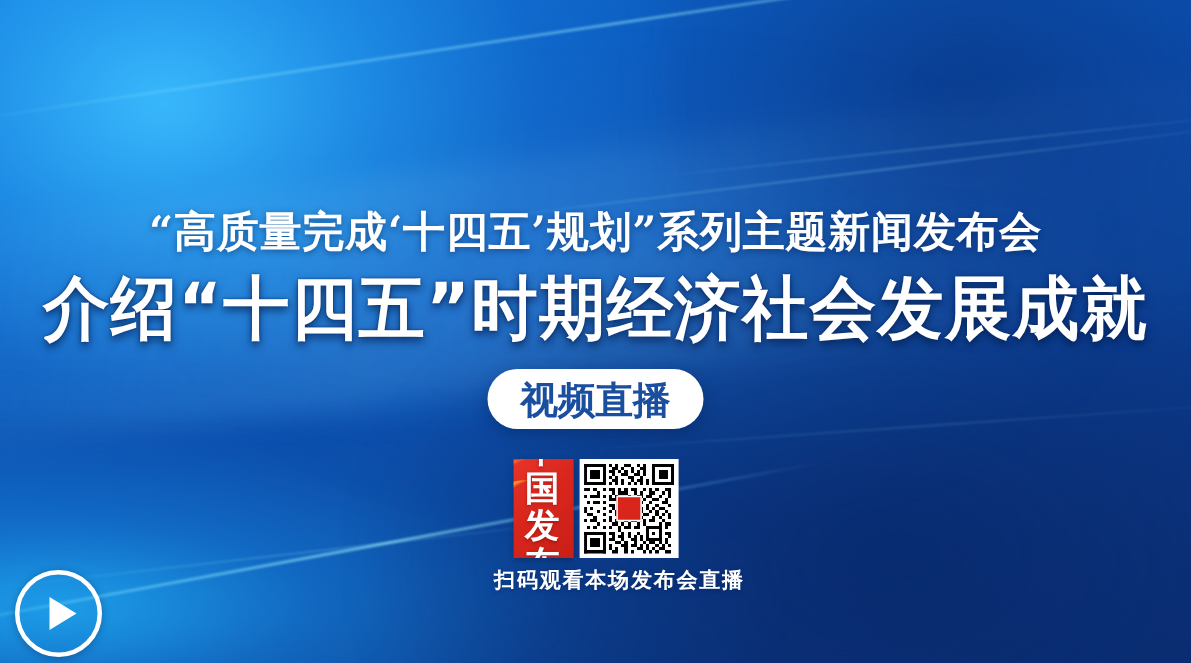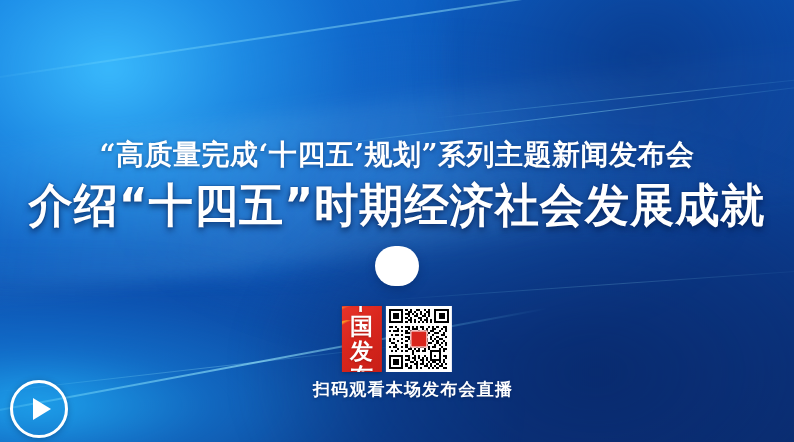--- a/index.html
+++ b/index.html
@@ -248,21 +248,21 @@
     width: 15px;
     height: 15px;
     background: #d9261d;
     border: 1.5px solid #fff;
     box-sizing: content-box;
   }
   .scan-caption {
     margin-top: 6px;
     font-family: "DejaVu Sans", "Liberation Sans", sans-serif;
     font-weight: bold;
-    font-size: 17px;
+    font-size: 14px;
     letter-spacing: 1.2px;
     color: #ffffff;
     text-shadow: 0 1px 3px rgba(4,30,80,0.55);
     white-space: nowrap;
     margin-left: 32px;
   }
 
   
   .play-button {
     position: absolute;
@@ -308,20 +308,21 @@
   <div class="streak streak-d"></div>
 
   <div class="content">
 
 
     <div class="sub-title">“高质量完成‘十四五’规划”系列主题新闻发布会</div>
 
     <div class="headline">介绍“十四五”时期经济社会发展成就</div>
 
     <div class="live-pill">
+      <span class="pill-label">视频直播</span>
     </div>
 
     <div class="qr-block">
       <div class="qr-row">
 
         <div class="brand-logo">
           <span class="brand-line">中国</span>
           <span class="brand-line">发布</span>
         </div>
 

